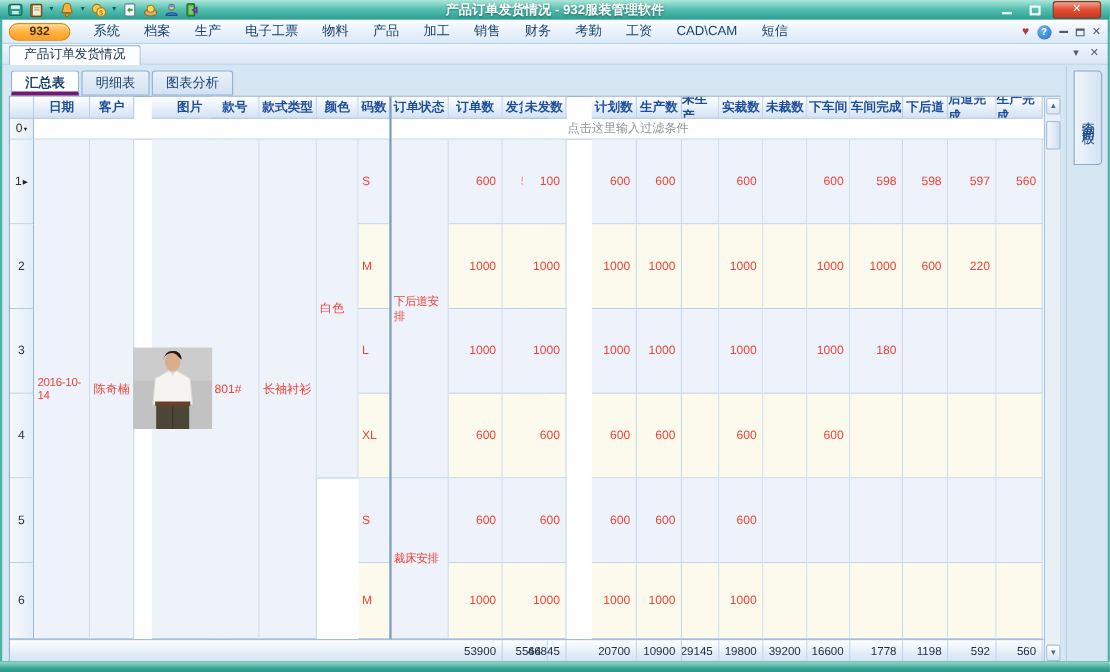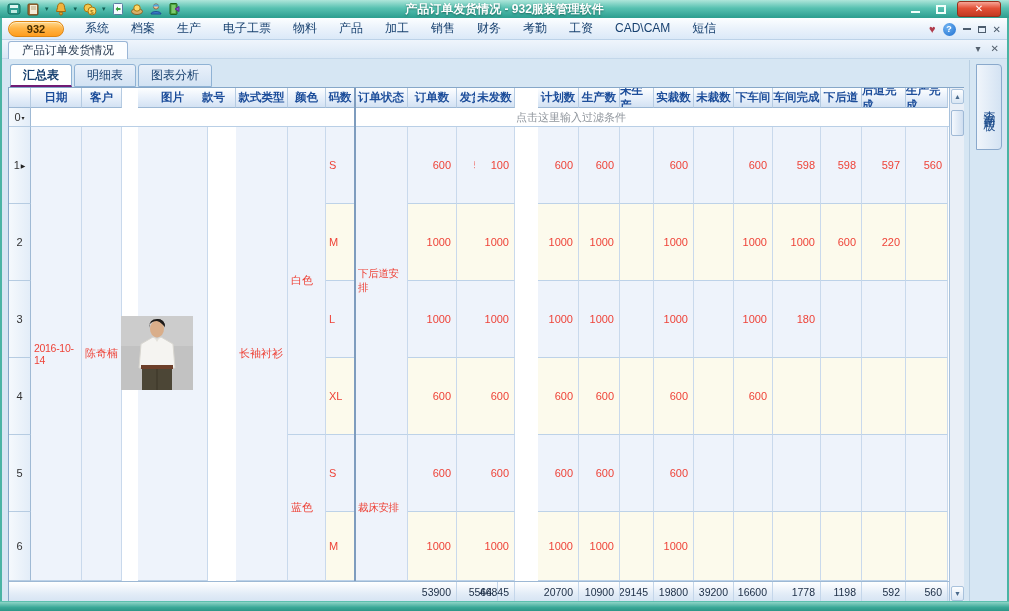--- a/index.html
+++ b/index.html
@@ -50,21 +50,21 @@
     border:1px solid #9ab6d6; border-bottom:none; border-radius:3px 3px 0 0;
     font-size:11.5px; color:#20344c; text-align:center; line-height:17px; }
   .ts-right { position:absolute; right:8px; top:3px; display:flex; gap:10px; align-items:center; }
   .ts-right span { color:#55616e; font-size:10px; }
 
   
   .subtabs { position:absolute; left:10px; top:64px; height:23px; display:flex; }
   .subtab { height:23px; padding:0 12px; border:1px solid #8fb2d4; border-radius:3px 3px 0 0;
     font-size:12px; color:#17406f; line-height:21px; margin-right:2px;
     background:linear-gradient(#eaf1fa, #d2e2f3); }
-  .subtab.active { background:#fff; border-bottom:2px solid #701a75; font-weight:bold; z-index:3; }
+  .subtab.active { background:#fff; border-bottom:4px solid #701a75; font-weight:bold; z-index:3; }
 
   
   .grid { position:absolute; left:8px; top:87px; width:956px; height:515px;
     border:1px solid #86a7c8; background:#fff; }
   .gc { position:relative; width:100%; height:100%; }
 
   .cell, .hcell, .rnum, .tcell { position:absolute; display:flex; align-items:center; overflow:hidden; }
 
   
   .c0 {left:0;      width:22px;}
@@ -320,39 +320,39 @@
       <div class="rnum r5 c0">
           <span>5</span>
         </div>
       <div class="rnum r6 c0">
           <span>6</span>
         </div>
 
       <div class="cell mbg mAll c1 txt small-txt">2016-10-14</div>
       <div class="cell mbg mAll c2 txt">陈奇楠</div>
       <div class="cell mbg mAll c3"></div>
+      <div class="cell mbg mAll c4 txt">801#</div>
       <div class="cell mbg mAll c5 txt">长袖衬衫</div>
 
       <div class="photo">
         <svg width="72" height="74" viewBox="0 0 72 74">
           <rect width="72" height="74" fill="#c2c2c2"></rect>
           <rect width="72" height="30" fill="#cccccc"></rect>
           <ellipse cx="36" cy="13" rx="7" ry="8.5" fill="#d9ae8a"></ellipse>
           <path d="M28 12 Q28 3 36 3 Q44 3 44 12 L44 9 Q40 5 36 5 Q31 5 28 9 Z" fill="#1e1c1a"></path>
           <path d="M36 3 Q44 3 44 11 L41 8 Q38 5 36 5 Z" fill="#1e1c1a"></path>
           <path d="M20 28 L32 21 L36 23 L40 21 L52 28 L54 52 L18 52 Z" fill="#f5f4f1" stroke="#d8d6d0"></path>
           <path d="M33 21 L36 26 L39 21 L36 23 Z" fill="#e3e1da"></path>
           <rect x="21" y="50" width="30" height="24" fill="#4c4636"></rect>
           <line x1="36" y1="52" x2="36" y2="74" stroke="#3a3527"></line>
           <rect x="20" y="49" width="32" height="4" fill="#6d3f2a"></rect>
         </svg>
       </div>
 
       <div class="cell mbg mG1 c6 txt">白色</div>
-      <div class="cell mbg mG2 c6 txt">蓝色</div>
       <div class="cell mbg mG1 c8 txt small-txt">下后道安排</div>
       <div class="cell mbg mG2 c8 txt small-txt">裁床安排</div>
 
       <div class="cell odd  r1 c7 txt">S</div>
       <div class="cell even r2 c7 txt">M</div>
       <div class="cell odd  r3 c7 txt">L</div>
       <div class="cell even r4 c7 txt">XL</div>
       <div class="cell odd  r5 c7 txt">S</div>
       <div class="cell even r6 c7 txt">M</div>
 

